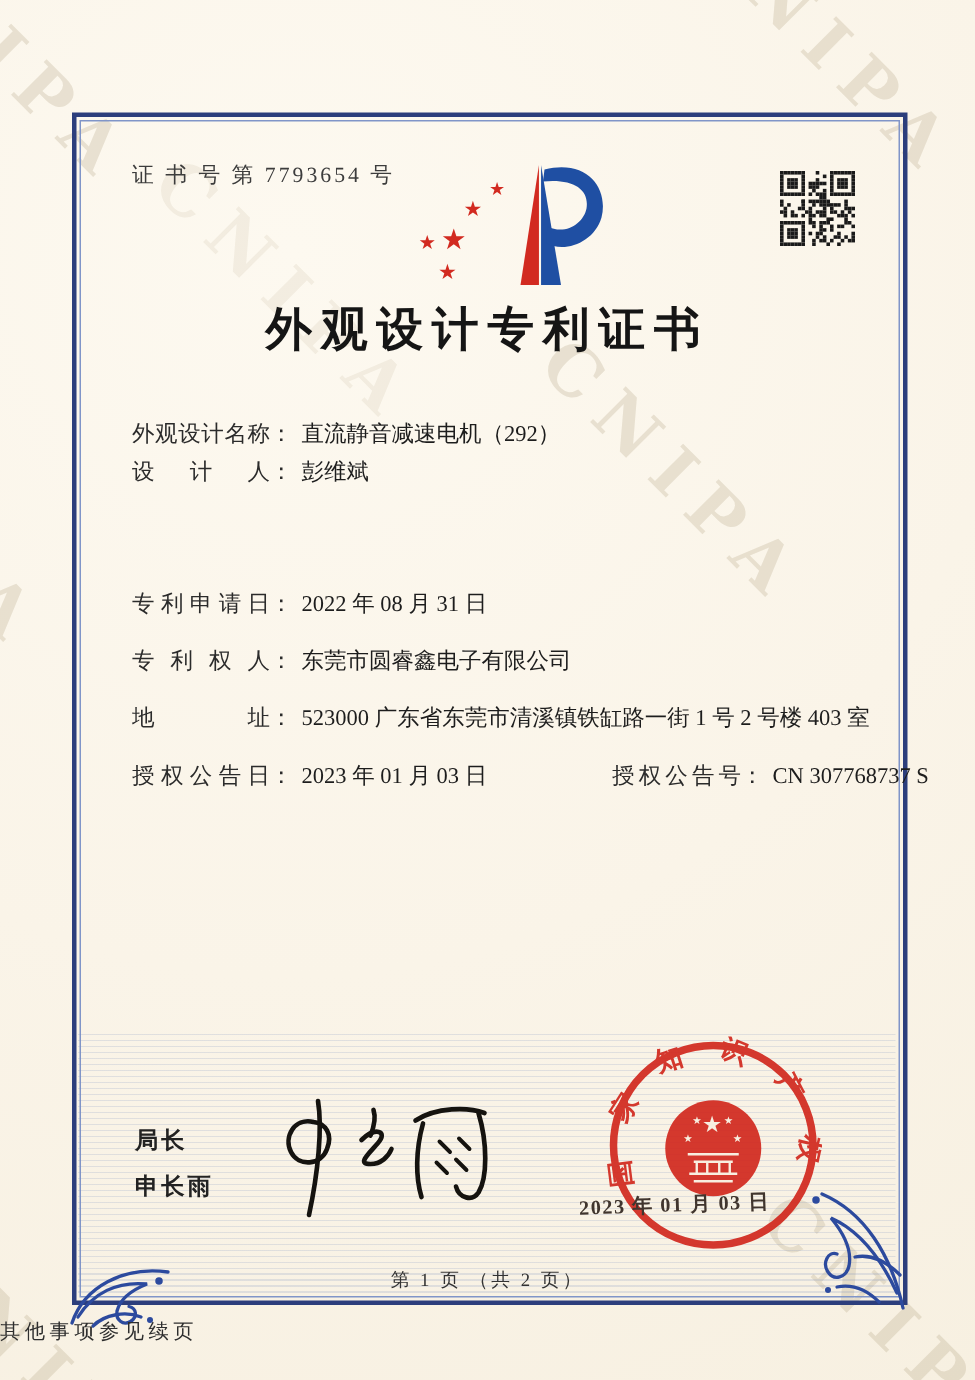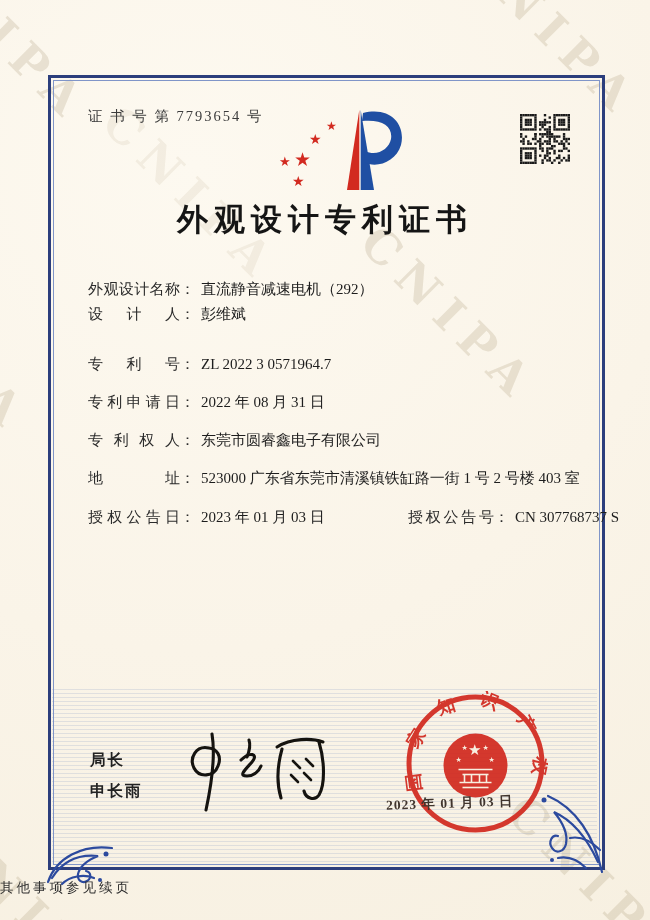--- a/index.html
+++ b/index.html
@@ -333,23 +333,20 @@
   </div>
 
   <div class="title">外观设计专利证书</div>
 
   <div class="frow" style="top:280px;">
     <span class="flabel">外观设计名称</span><span class="fcolon">：</span><span class="fvalue">直流静音减速电机（292）</span>
   </div>
   <div class="frow" style="top:305px;">
     <span class="flabel">设计人</span><span class="fcolon">：</span><span class="fvalue">彭维斌</span>
   </div>
-  <div class="frow" style="top:355px;">
-    <span class="flabel">专利号</span><span class="fcolon">：</span><span class="fvalue">ZL 2022 3 0571964.7</span>
-  </div>
   <div class="frow" style="top:393px;">
     <span class="flabel">专利申请日</span><span class="fcolon">：</span><span class="fvalue">2022 年 08 月 31 日</span>
   </div>
   <div class="frow" style="top:431px;">
     <span class="flabel">专利权人</span><span class="fcolon">：</span><span class="fvalue">东莞市圆睿鑫电子有限公司</span>
   </div>
   <div class="frow" style="top:469px;">
     <span class="flabel">地址</span><span class="fcolon">：</span><span class="fvalue">523000 广东省东莞市清溪镇铁缸路一街 1 号 2 号楼 403 室</span>
   </div>
   <div class="frow" style="top:508px;">
@@ -420,15 +417,16 @@
     <svg width="78" height="86" viewBox="0 0 78 86" fill="none" stroke="#2c4a9e" stroke-width="2.2" stroke-linecap="round">
       <path d="M74 82 C66 46 48 18 20 6"></path>
       <path d="M70 72 C58 46 44 30 26 22 C36 34 40 44 38 54 C36 62 28 64 24 58 C20 52 24 44 30 46"></path>
       <path d="M72 60 C62 50 52 46 42 48"></path>
       <path d="M58 78 C50 70 40 66 30 68"></path>
       <circle cx="16" cy="10" r="2.5" fill="#2c4a9e" stroke="none"></circle>
       <circle cx="24" cy="70" r="2" fill="#2c4a9e" stroke="none"></circle>
     </svg>
   </div>
 
+  <div class="pagenum">第 1 页 （共 2 页）</div>
   <div class="footer-note">其他事项参见续页</div>
 
 </div>
 
 </body></html>

